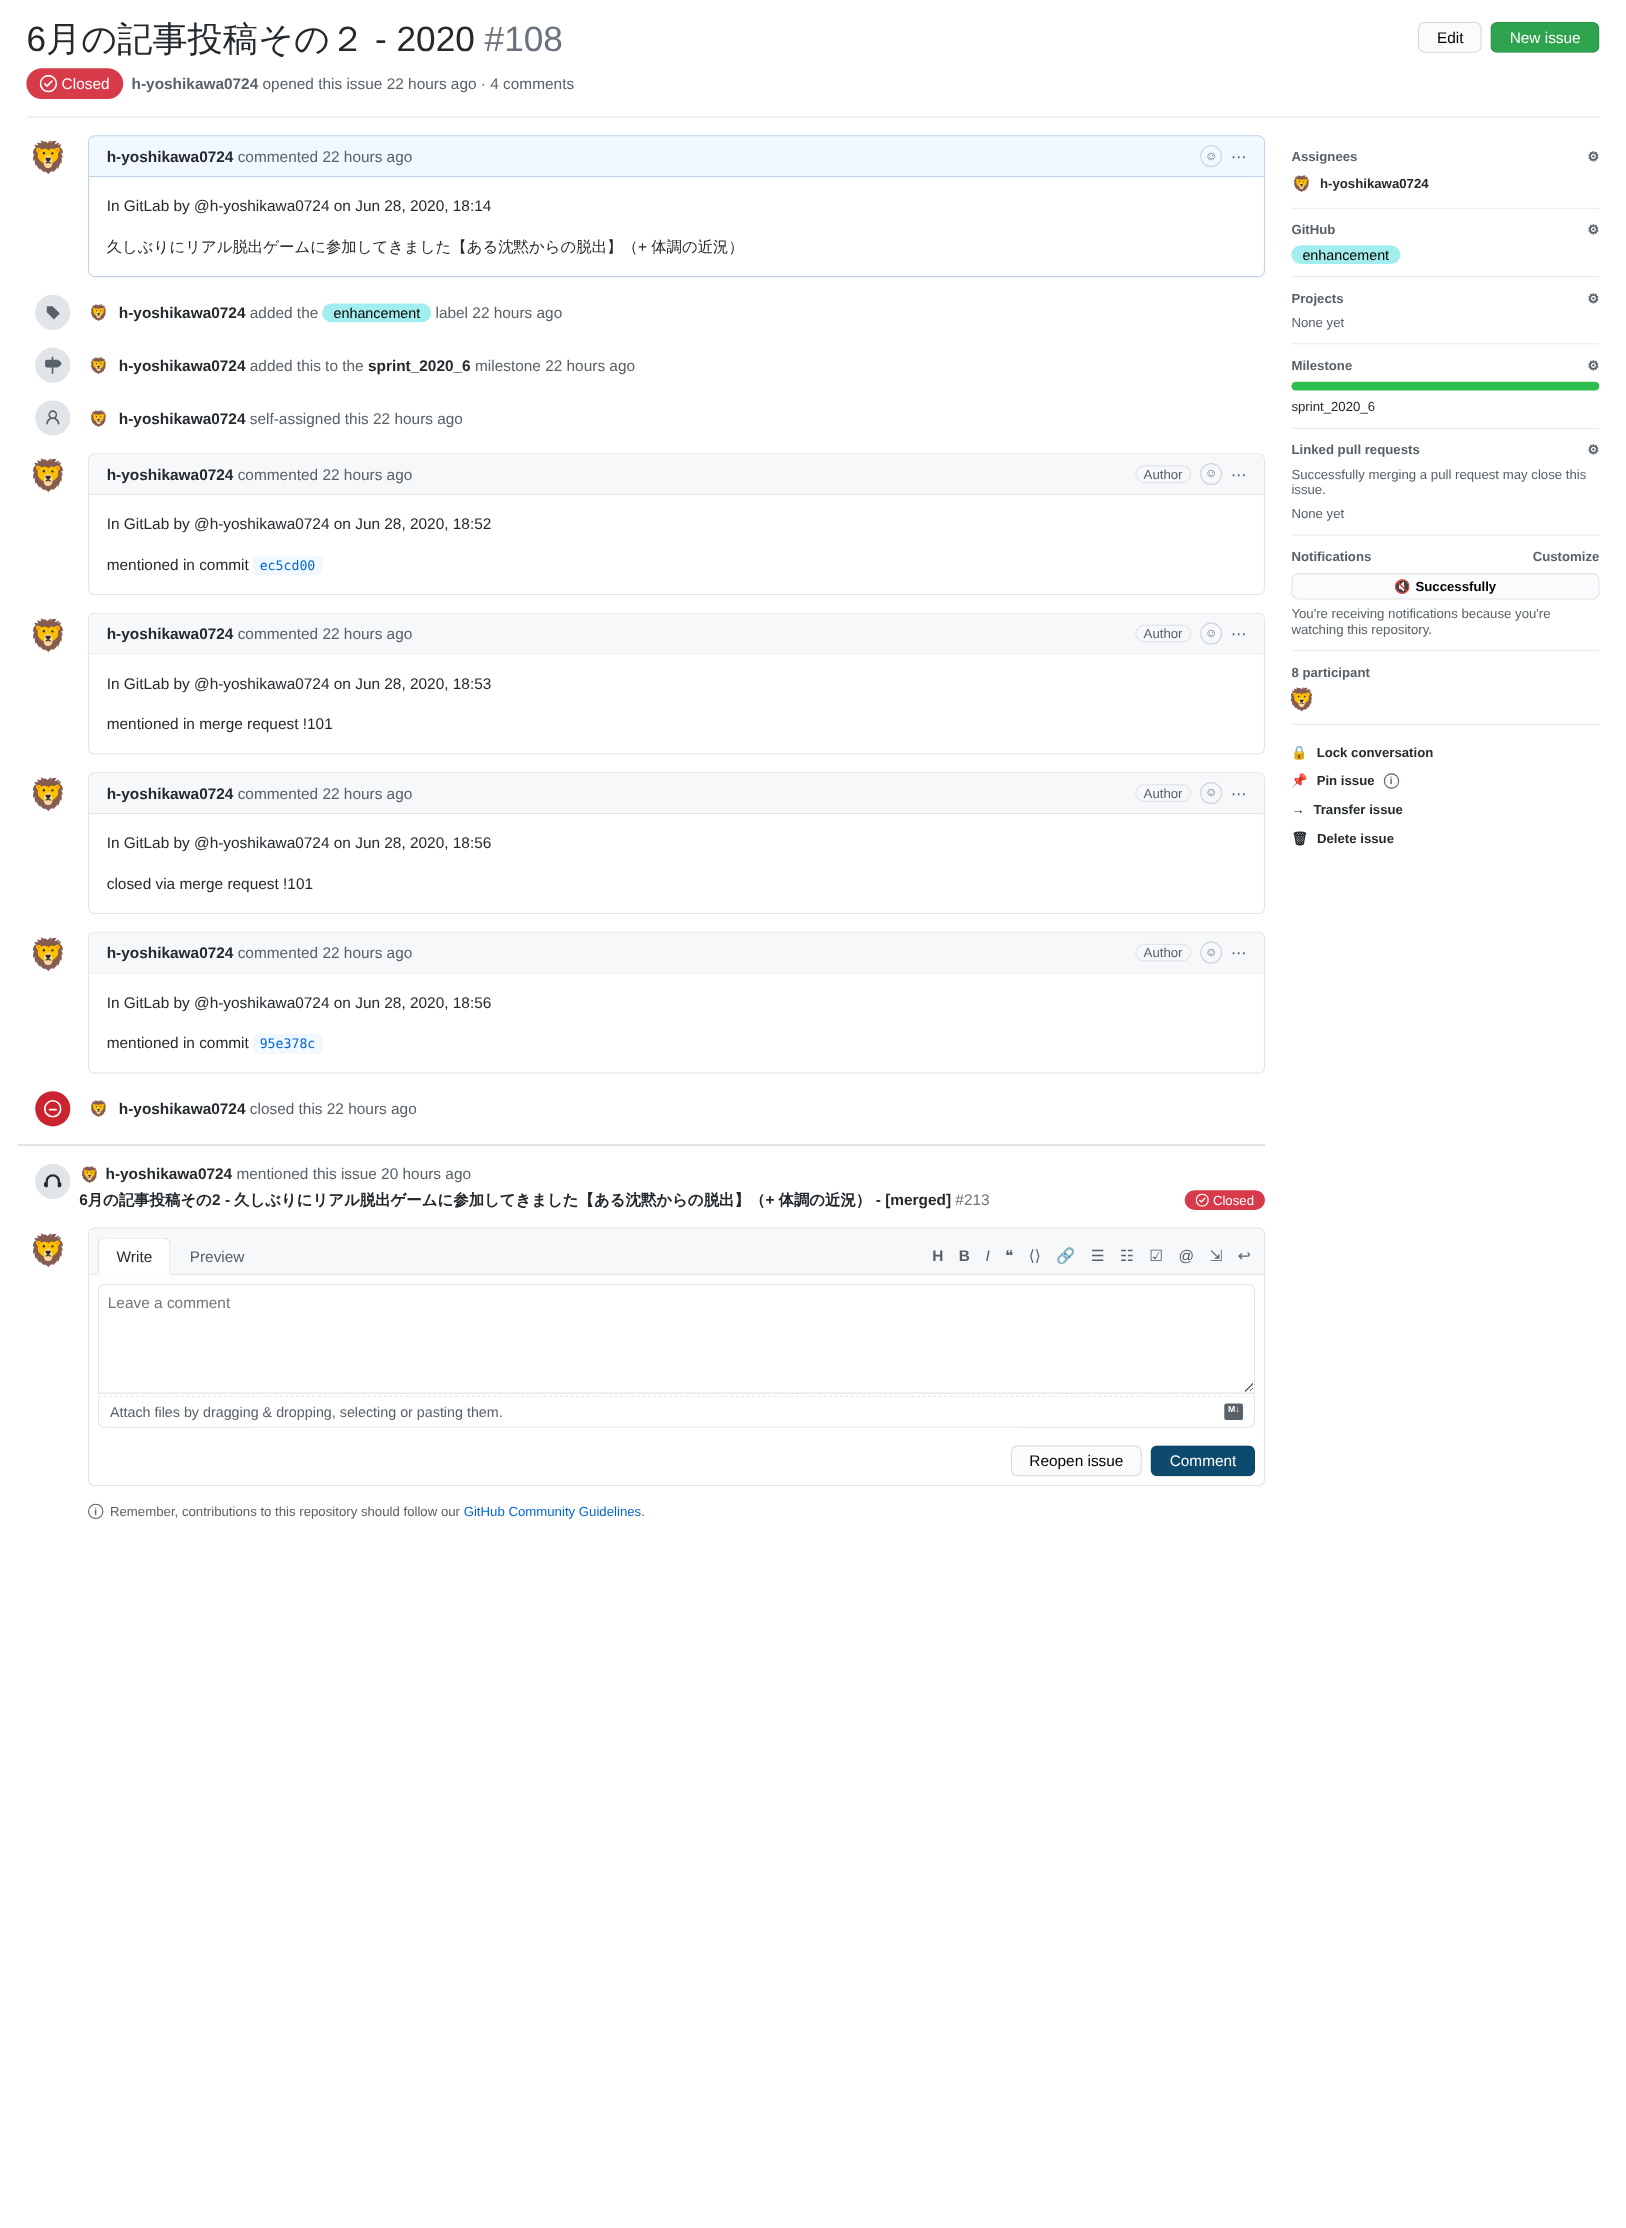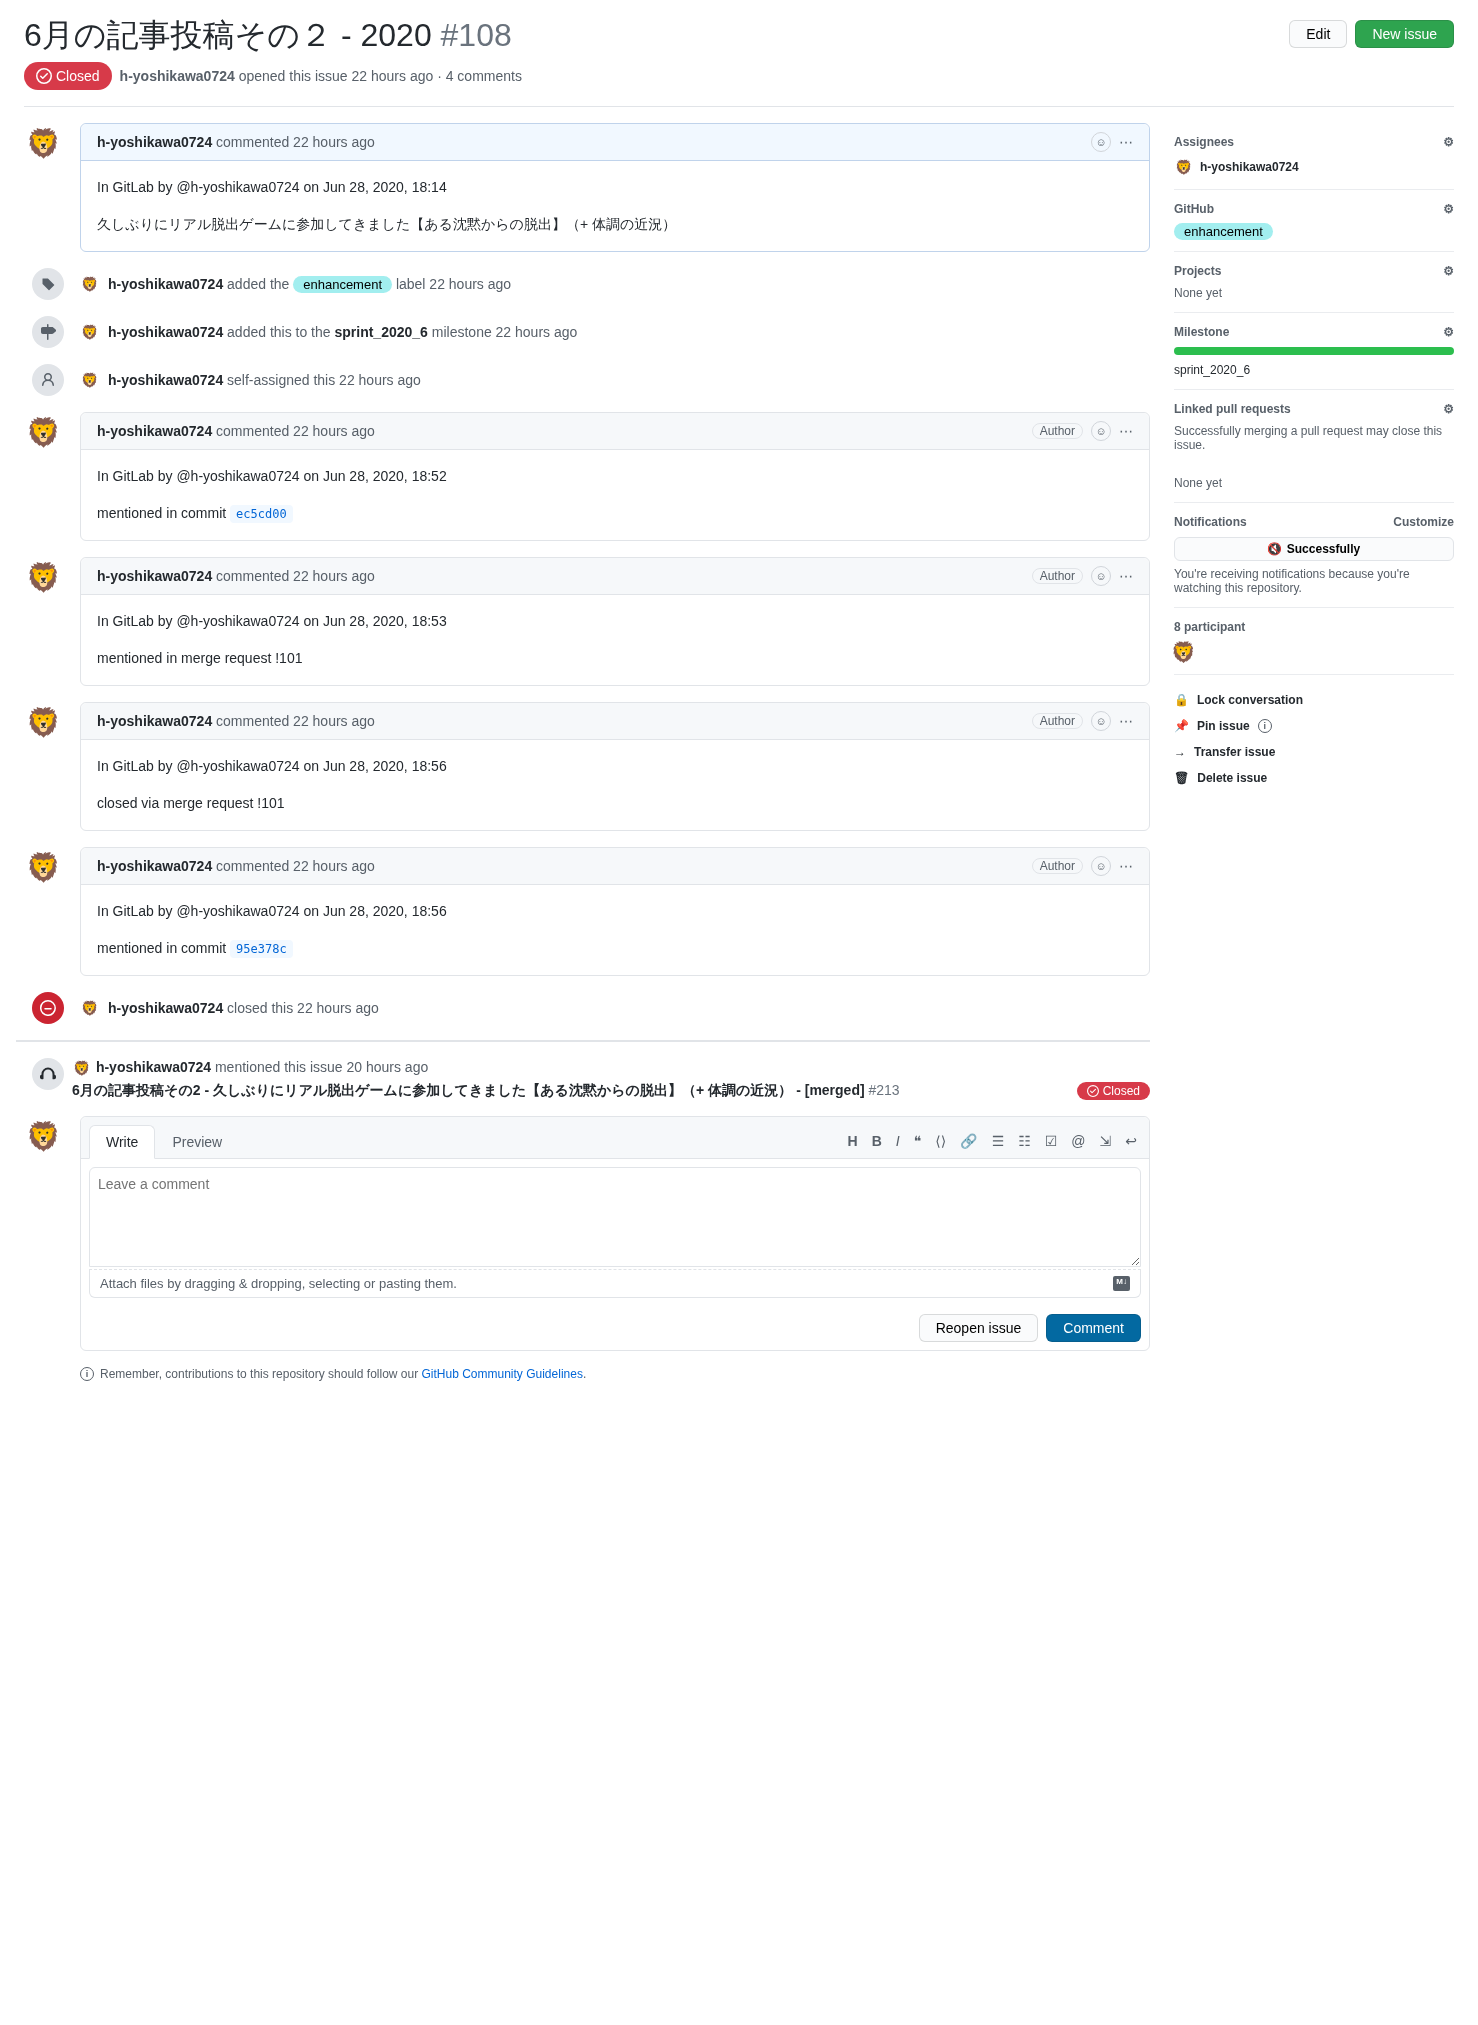--- a/index.html
+++ b/index.html
@@ -66,21 +66,21 @@
 .compose-tabs { display: flex; border-bottom: 1px solid #e1e4e8; background: #f6f8fa; border-radius: 6px 6px 0 0; justify-content: space-between; padding: 8px 8px 0; }
 .tab-group { display: flex; }
 .tab { padding: 8px 16px; border: 1px solid transparent; background: transparent; font-size: 14px; color: #586069; cursor: pointer; margin-bottom: -1px; border-radius: 6px 6px 0 0; }
 .tab.active { background: #fff; border-color: #e1e4e8; border-bottom-color: #fff; color: #24292e; }
 .toolbar { display: flex; gap: 14px; padding: 6px 4px 8px; color: #586069; font-size: 14px; align-items: center; }
 .toolbar .grp { display: flex; gap: 14px; }
 .compose-body { padding: 8px; }
 .compose-textarea { width: 100%; min-height: 100px; border: 1px solid #e1e4e8; border-radius: 6px 6px 0 0; padding: 8px; font-family: inherit; font-size: 14px; resize: vertical; }
 .compose-footer-hint { border: 1px solid #e1e4e8; border-top: 1px dashed #e1e4e8; border-radius: 0 0 6px 6px; padding: 6px 10px; font-size: 13px; color: #586069; display: flex; justify-content: space-between; margin-top: -1px; }
 .compose-actions { display: flex; justify-content: flex-end; gap: 8px; padding: 8px; }
-.btn-comment { background: #0369a1; color: #fff; cursor: not-allowed; text-align: center; }
+.btn-comment { background: #0c4a6e; color: #fff; cursor: not-allowed; text-align: center; }
 .guideline { display: flex; align-items: center; gap: 6px; margin: 8px 56px; font-size: 12px; color: #586069; }
 .svg-icn { width: 16px; height: 16px; fill: currentColor; }
 .md-badge { background: #586069; color: #fff; font-size: 8px; font-weight: 700; padding: 1px 3px; border-radius: 2px; }
 </style>
 </head>
 <body>
 
 <div class="header">
   <h1 class="title-row">
     <span>6月の記事投稿その２ - 2020</span>
@@ -361,21 +361,21 @@
         </div>
   <div class="progress"></div>
   <div class="sidebar-link">sprint_2020_6</div>
 </div>
 
 <div class="sidebar-section">
   <div class="sidebar-head">
           <span>Linked pull requests</span>
           <span class="gear">⚙</span>
         </div>
-  <div class="sidebar-content" style="margin-bottom:24px">Successfully merging a pull request may close this issue.</div>
+  <div class="sidebar-content" style="margin-bottom:8px">Successfully merging a pull request may close this issue.</div>
   <div class="sidebar-content">None yet</div>
 </div>
 
 <div class="sidebar-section">
   <div class="sidebar-head">
           <span>Notifications</span>
           <span class="sidebar-content">Customize</span>
         </div>
   <button class="notif-btn">
           <span>🔇</span>

